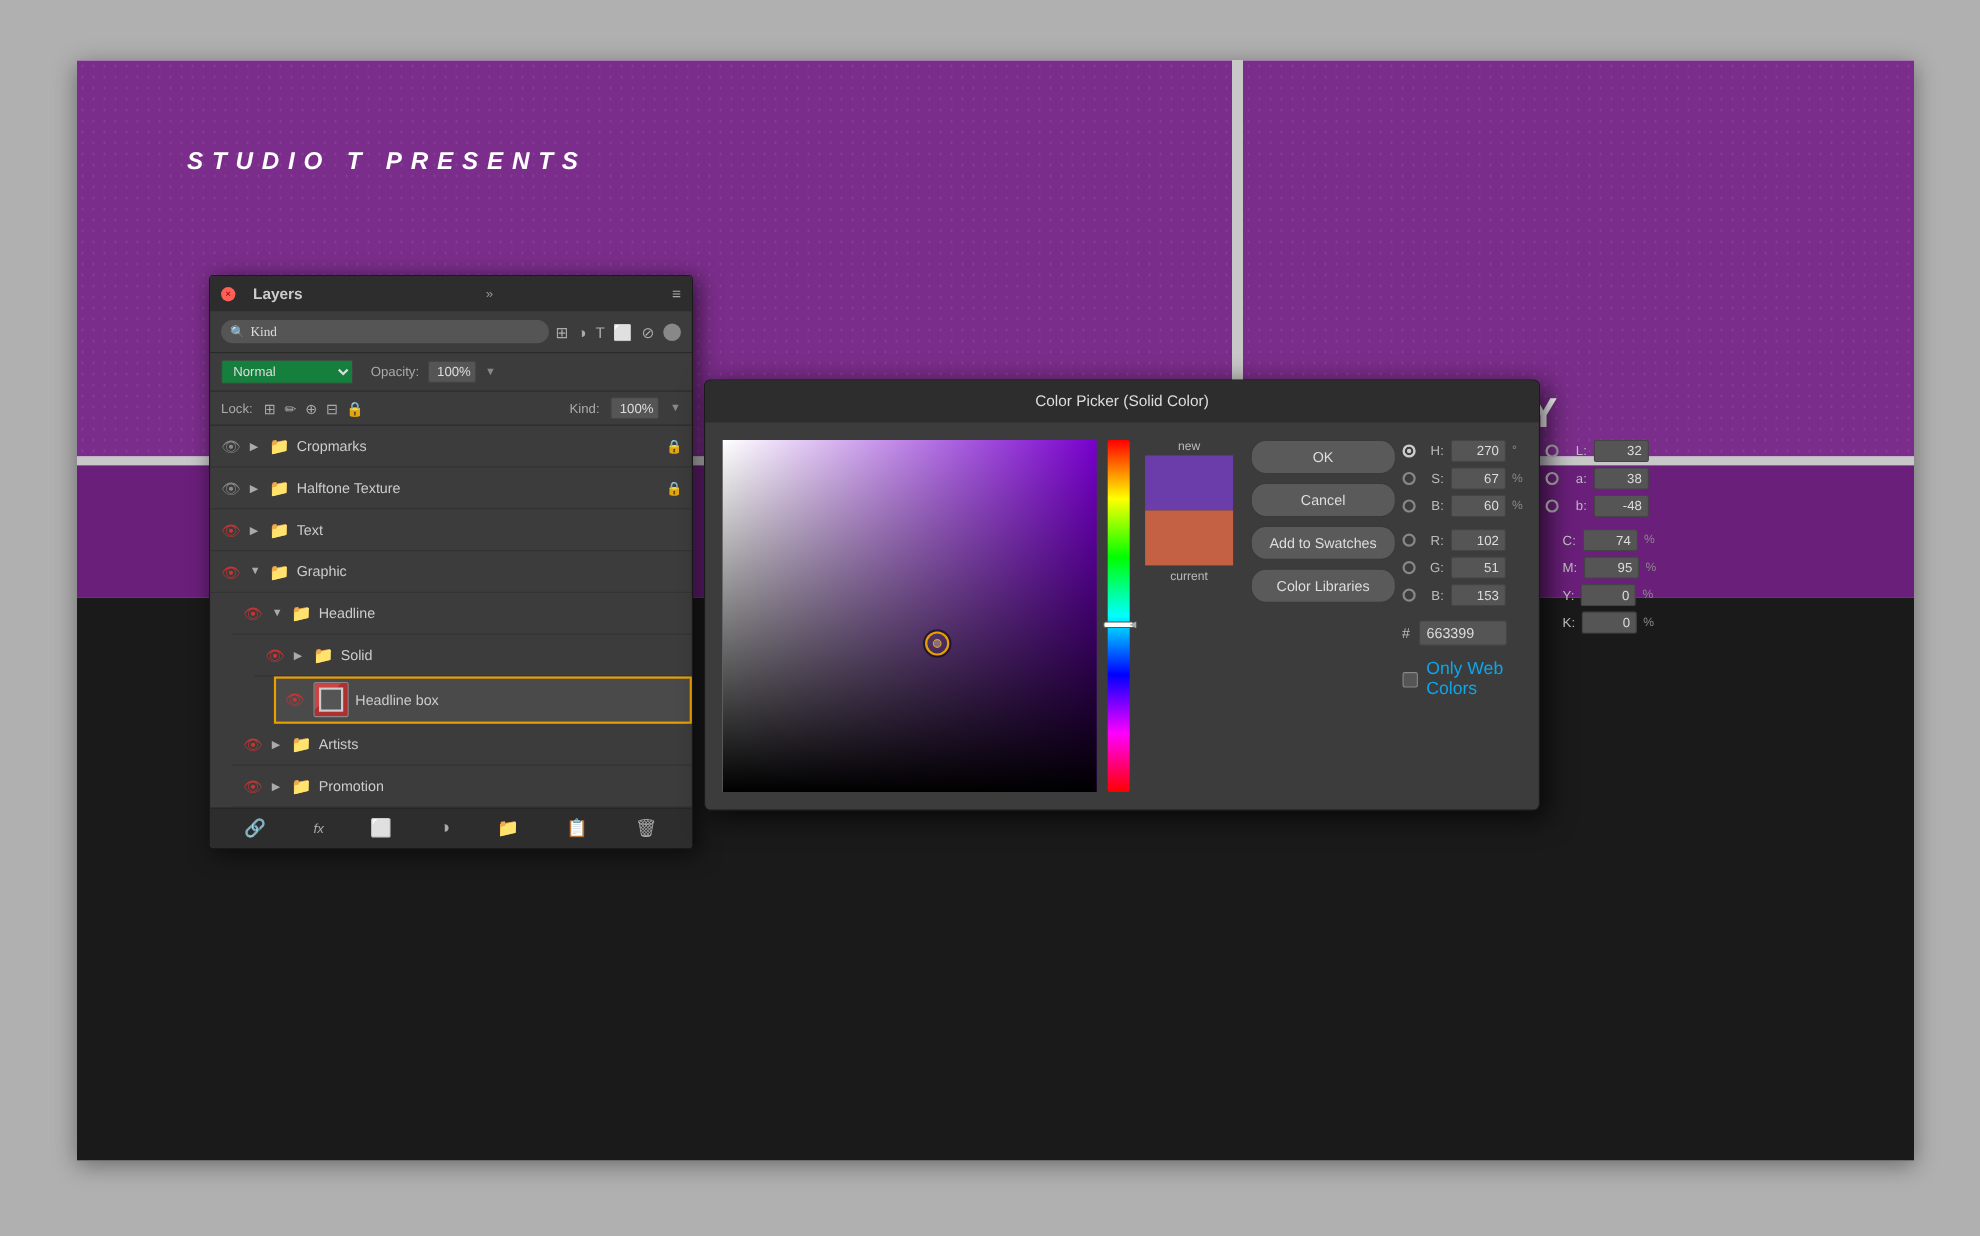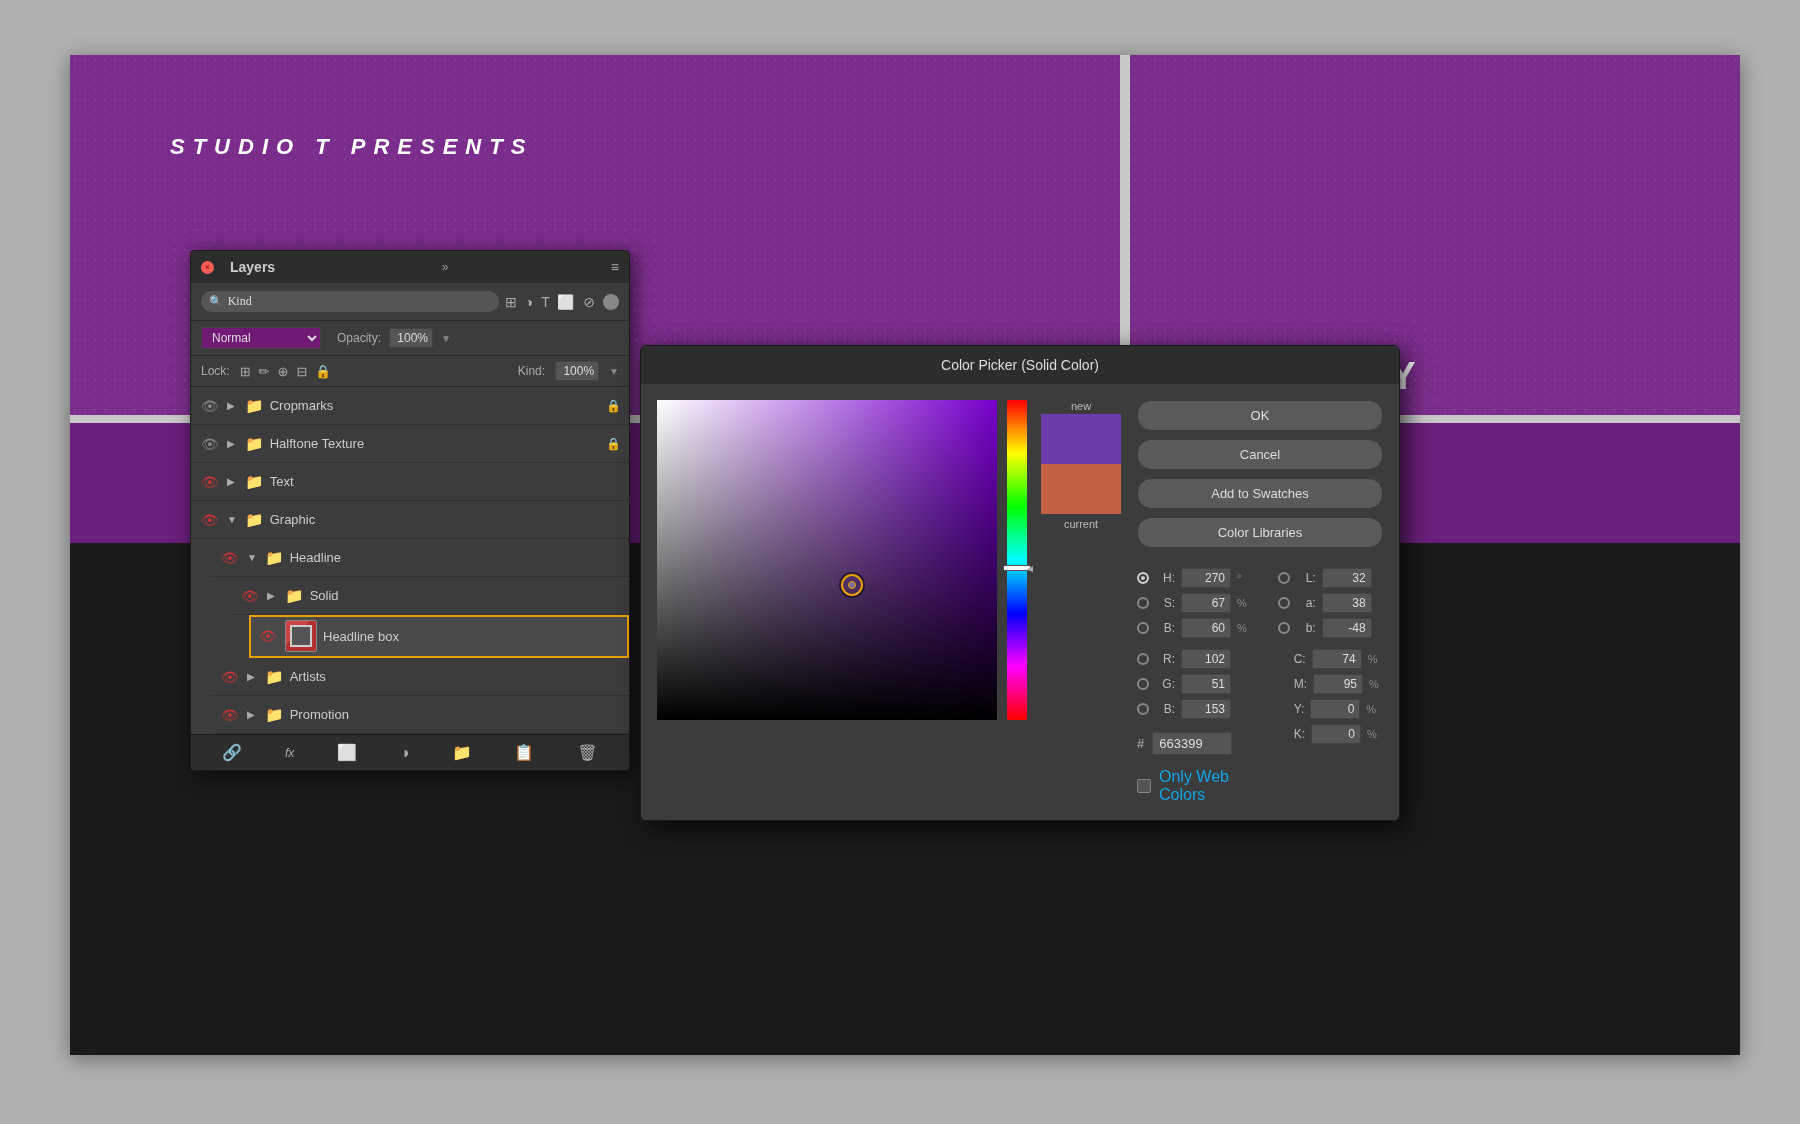--- a/index.html
+++ b/index.html
@@ -264,21 +264,21 @@
 
     .layers-blend-row {
       padding: 6px 10px;
       display: flex;
       align-items: center;
       gap: 8px;
       border-bottom: 1px solid #2a2a2a;
     }
 
     .blend-select {
-      background: #701a75;
+      background: #15803d;
       border: 1px solid #444;
       color: #ddd;
       font-size: 12px;
       padding: 2px 6px;
       border-radius: 2px;
       width: 120px;
     }
 
     .opacity-label {
       color: #aaa;
@@ -592,21 +592,20 @@
       color: #bbb;
       font-size: 11px;
       margin-top: 4px;
       text-align: center;
     }
 
     
     .color-picker-controls {
       margin-left: 16px;
       display: flex;
-      flex-direction: column;
       gap: 6px;
       flex: 1;
     }
 
     .cp-buttons {
       display: flex;
       flex-direction: column;
       gap: 8px;
       margin-bottom: 14px;
     }

